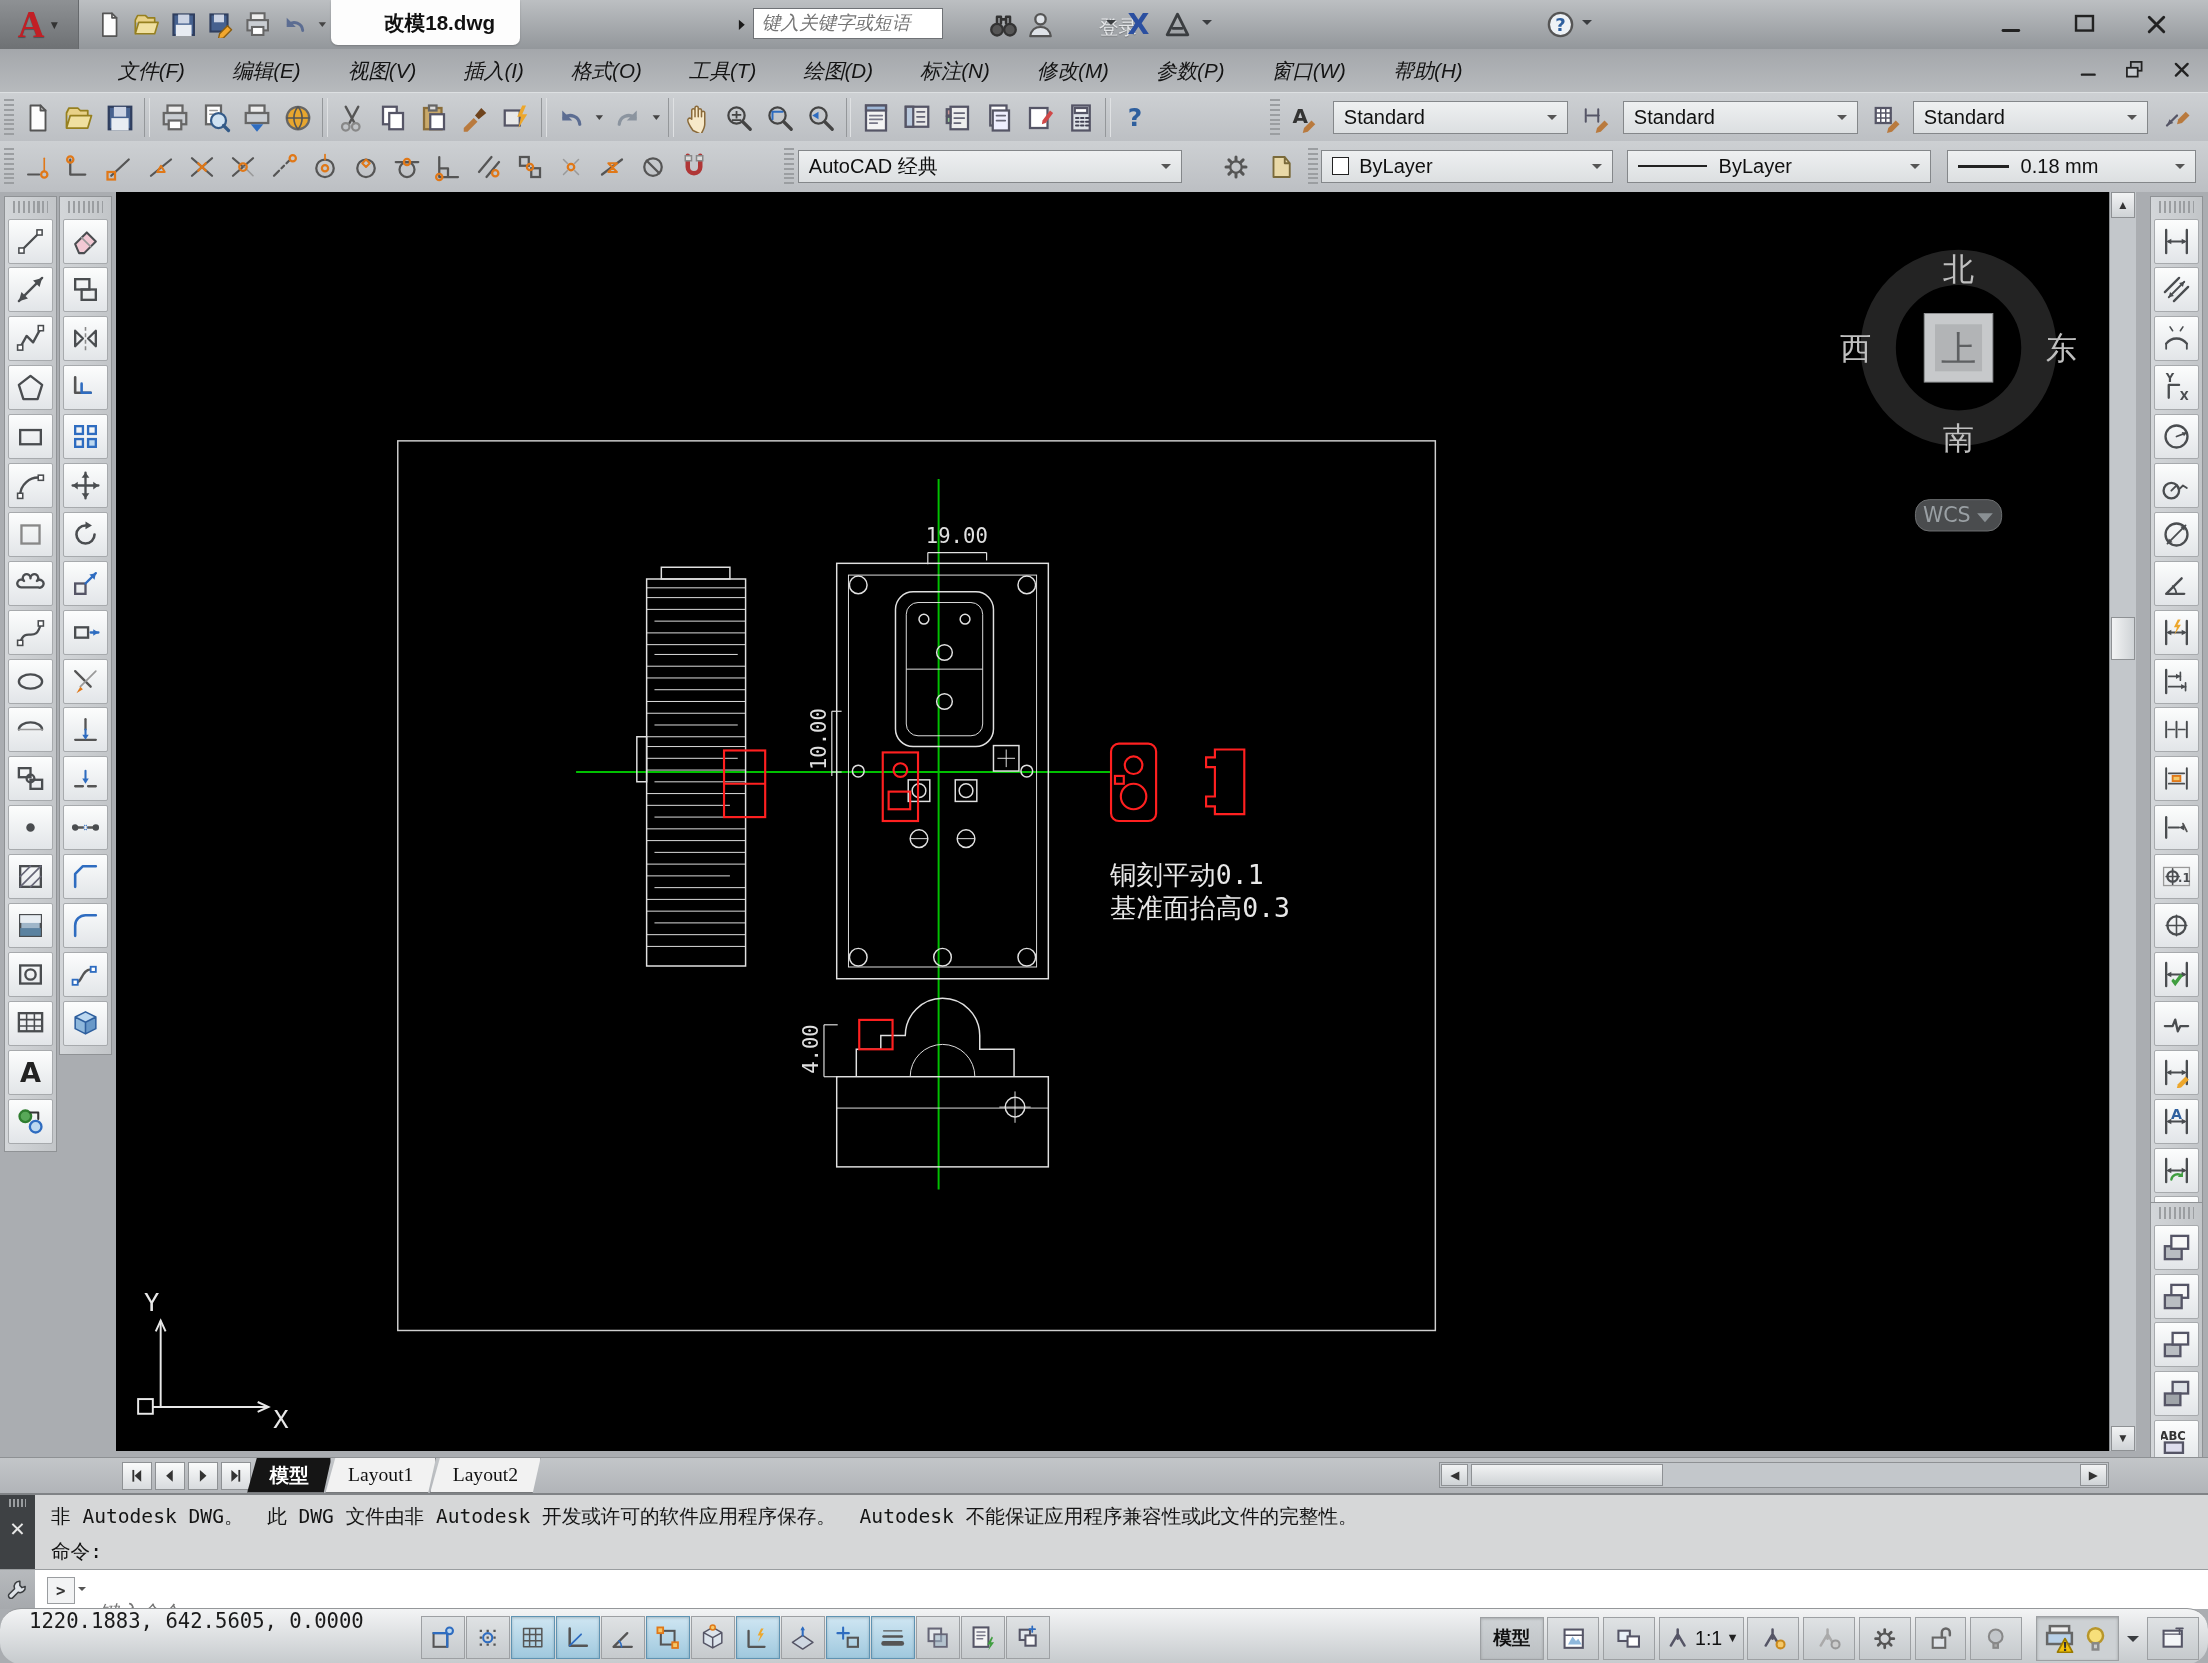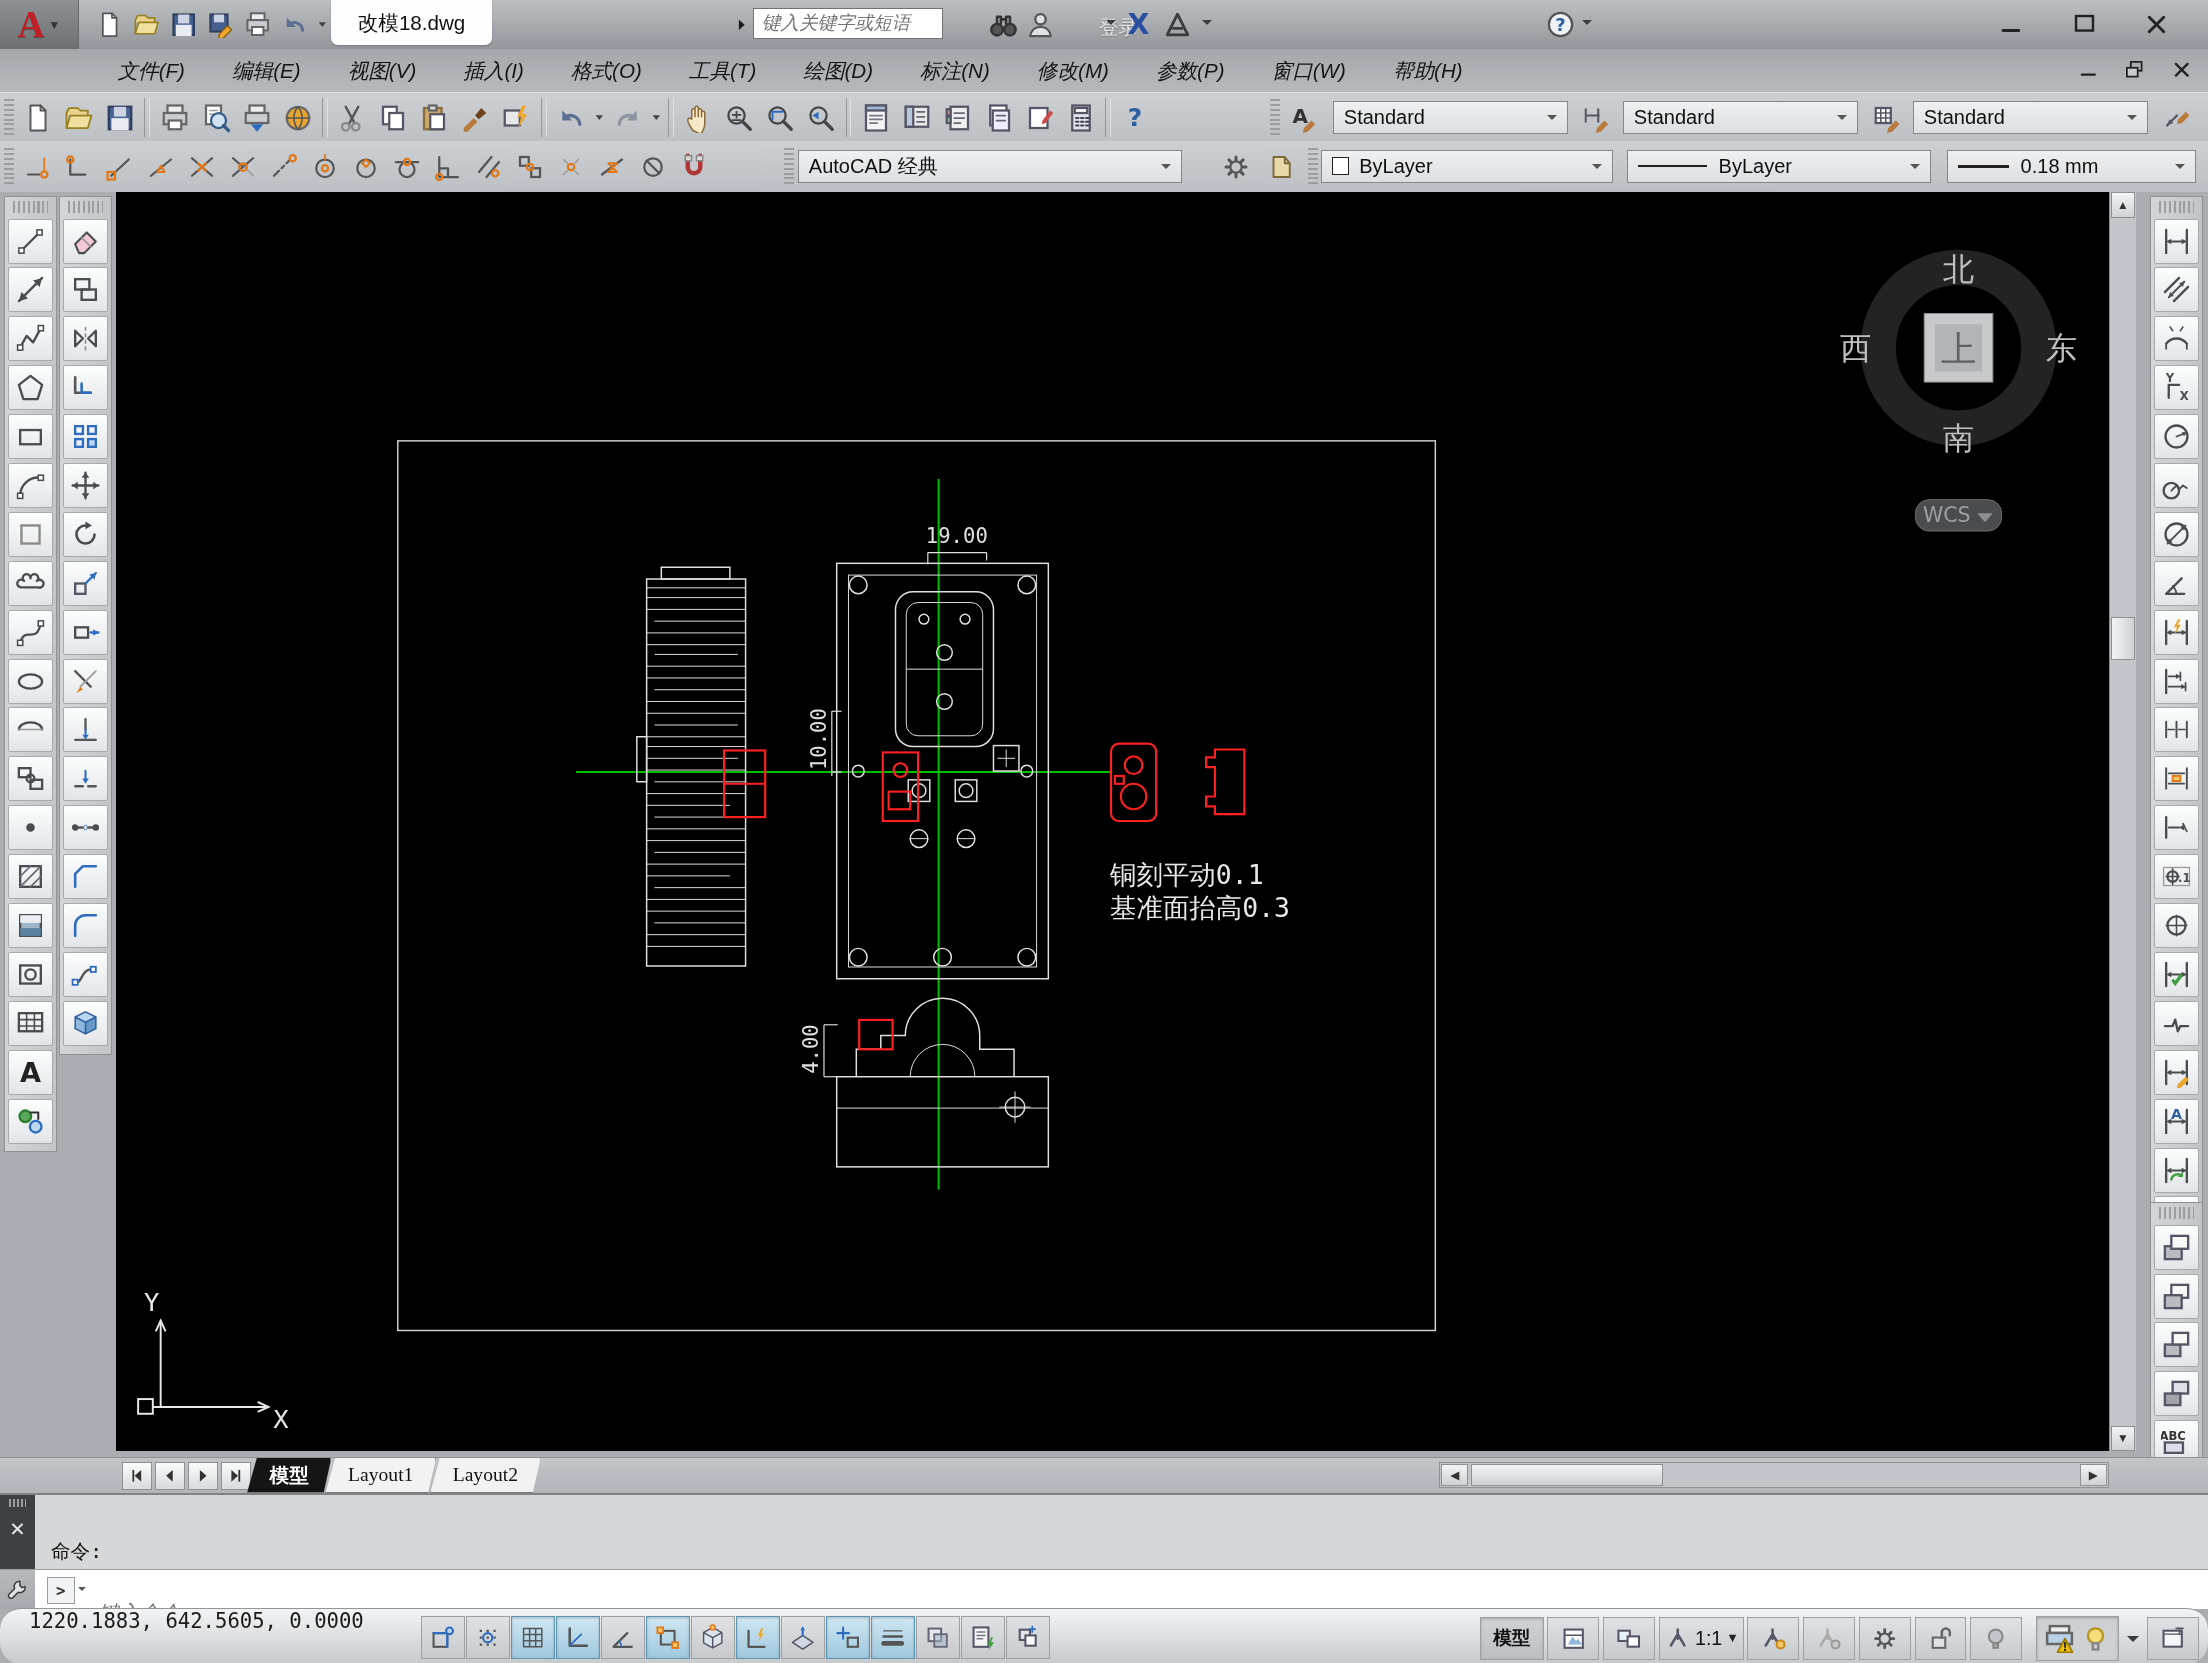--- a/index.html
+++ b/index.html
@@ -7,21 +7,21 @@
   .band{position:absolute;left:0;width:2208px;}
   
   #titlebar{top:0;height:49px;background:linear-gradient(#bcbfc2,#93979b);border-bottom:1px solid #74777b;display:flex;align-items:center;}
   #logo{width:78px;height:49px;background:linear-gradient(#8e9194,#6e7174);display:flex;align-items:center;justify-content:center;border-right:1px solid #66696c;}
   #logo .a{color:#c21f25;font:bold 37px "Liberation Serif",serif;text-shadow:0 1px 1px #00000055;}
   #logo .v{color:#333;font-size:11.8px;margin-left:3.9px;}
   #qat{display:flex;align-items:center;margin-left:13.7px;gap:2px;}
   .qbtn{width:35px;height:35px;display:flex;align-items:center;justify-content:center;}
   .qbtn svg{width:27.4px;height:27.4px;}
   #fileplate{position:absolute;left:331px;top:0;width:161px;height:45px;background:#fdfdfd;border-radius:0 0 6.9px 6.9px;
-    display:flex;align-items:center;justify-content:center;font-size:20.6px;font-weight:normal;color:#111;box-shadow:0 1px 2px #00000033;}
+    display:flex;align-items:center;justify-content:center;font-size:20.6px;font-weight:bold;color:#111;box-shadow:0 1px 2px #00000033;padding-left:28px;}
   #tb-expand{position:absolute;left:733px;top:11.8px;width:17.6px;height:25.5px;display:flex;align-items:center;}
   #searchbox{position:absolute;left:753px;top:7.8px;width:190px;height:31px;background:#fff;border:1px solid #6f7276;
     font:italic 18.6px "Liberation Sans",sans-serif;color:#8a8d90;padding:0 7.8px;box-sizing:border-box;}
   .titleicon{position:absolute;top:8.8px;width:31px;height:31px;}
   .titleicon svg{width:31px;height:31px;}
   #login-label{position:absolute;left:1061px;top:13.7px;font-size:19.6px;color:#e4e6e8;text-shadow:0 1px 1px #00000044;margin-left:38px;}
   .mini-caret{position:absolute;top:19.6px;width:0;height:0;border:5.9px solid transparent;border-top-color:#3a3d40;}
   #winbtns{position:absolute;right:29px;top:5.9px;display:flex;gap:27.4px;}
   .wbtn{width:45px;height:37px;display:flex;align-items:center;justify-content:center;}
   .wbtn svg{width:29px;height:29px;}
@@ -1250,20 +1250,21 @@
     <div id="hthumb"></div>
     <div class="harrow" style="right:1px">▶</div>
   </div>
 </div>
 
 <div class="band" id="cmdhist">
   <div id="cmdstrip">
     <div class="dots"></div>
     <div id="cmd-close">✕</div>
   </div>
+  <div class="histline" style="top:7.8px">非 Autodesk DWG。  此 DWG 文件由非 Autodesk 开发或许可的软件应用程序保存。  Autodesk 不能保证应用程序兼容性或此文件的完整性。</div>
   <div class="histline" style="top:43px">命令:</div>
 </div>
 <div class="band" id="cmdinput">
   <div id="wrenchbox">
       <svg viewBox="0 0 24 24">
         <path d="M14 4a5 5 0 0 0-5 7L4 16a2.4 2.4 0 0 0 3.4 3.4l5-5A5 5 0 0 0 19 9l-3 1-2-2z" stroke="#3a3d40" stroke-width="1.4" fill="#dfe3e8" stroke-linecap="round" stroke-linejoin="round"></path>
       </svg>
     </div>
   <div id="promptbtn">&gt;</div>
   <div id="promptcaret"></div>

